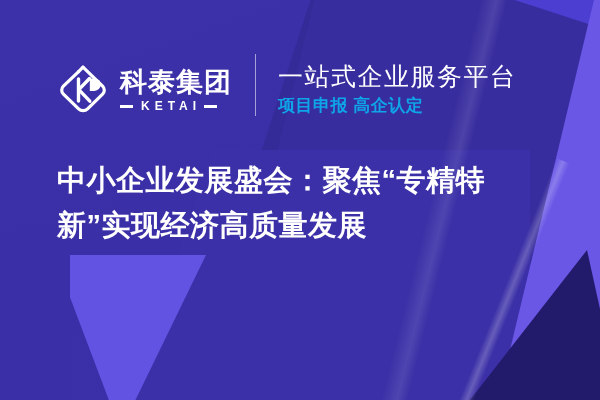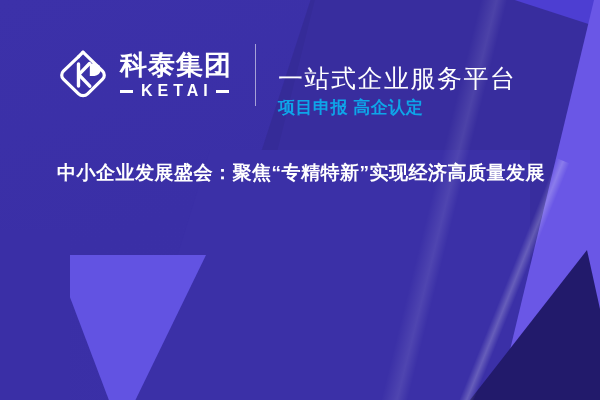--- a/index.html
+++ b/index.html
@@ -123,21 +123,21 @@
   }
 
   
   .header {
     position: absolute;
     left: 0;
     top: 34px;
     width: 600px;
     height: 82px;
     display: flex;
-    align-items: center;
+    align-items: flex-end;
     z-index: 5;
   }
   .logo-block {
     display: flex;
     align-items: center;
     margin-left: 57px;
   }
   .logo-mark {
     width: 52px;
     height: 52px;
@@ -165,21 +165,21 @@
     white-space: nowrap;
   }
   .logo-dash {
     display: inline-block;
     width: 13px;
     height: 3px;
     background: #ffffff;
   }
   .logo-en {
     color: #ffffff;
-    font-size: 16px;
+    font-size: 12px;
     font-weight: bold;
     letter-spacing: 5px;
     line-height: 1;
     margin: 0 3px 0 6px;
     padding-left: 2px;
   }
 
   .divider {
     width: 1px;
     height: 62px;
@@ -214,21 +214,21 @@
   }
 
   
   .headline {
     position: absolute;
     left: 57px;
     top: 158px;
     width: 500px;
     z-index: 5;
     color: #ffffff;
-    font-size: 19px;
+    font-size: 29px;
     font-weight: bold;
     line-height: 1.55;
     letter-spacing: 0.5px;
   }
 </style>
 </head>
 <body>
 
 <div class="banner">
 

